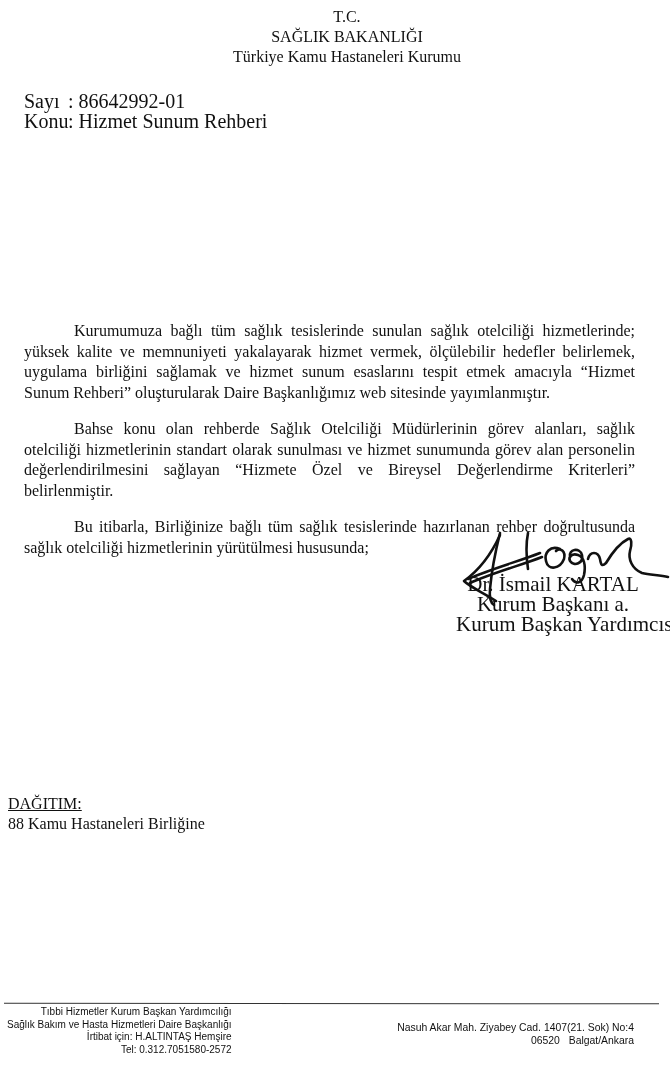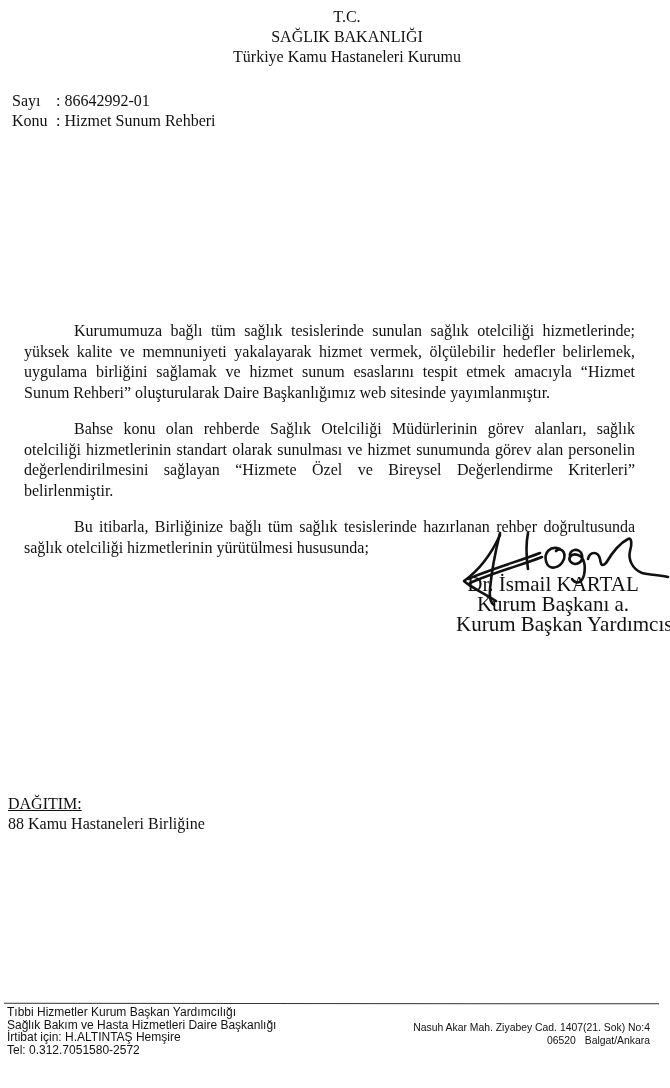--- a/index.html
+++ b/index.html
@@ -24,23 +24,23 @@
       padding-left: 24px;
       box-sizing: border-box;
     }
     .header .line {
       font-size: 16px;
       line-height: 20px;
       display: block;
     }
     .meta {
       position: absolute;
-      left: 12px;
+      left: 24px;
       top: 91px;
-      font-size: 16px;
+      font-size: 20px;
       line-height: 20px;
     }
     .meta .row { display: block; white-space: nowrap; }
     .meta .lbl { display: inline-block; width: 44px; }
     .body {
       position: absolute;
       left: 8px;
       top: 305px;
       width: 643px;
       font-size: 16px;
@@ -95,27 +95,28 @@
       width: 655px;
       height: 1px;
       background: #333;
       transform: rotate(0.05deg);
     }
     .footer-left {
       position: absolute;
       left: 7px;
       top: 1006px;
       font-family: "Liberation Sans", "DejaVu Sans", sans-serif;
-      font-size: 12px;
+      font-size: 10px;
       line-height: 12.5px;
+      text-align: right;
     }
     .footer-left span { display: block; white-space: nowrap; }
     .footer-right {
       position: absolute;
-      right: 20px;
+      right: 36px;
       top: 1021px;
       font-family: "Liberation Sans", "DejaVu Sans", sans-serif;
       font-size: 10.4px;
       line-height: 13px;
       text-align: right;
     }
     .footer-right span { display: block; white-space: nowrap; }
     .footer-right .addr2 { word-spacing: 6px; }
   </style>
 </head>

